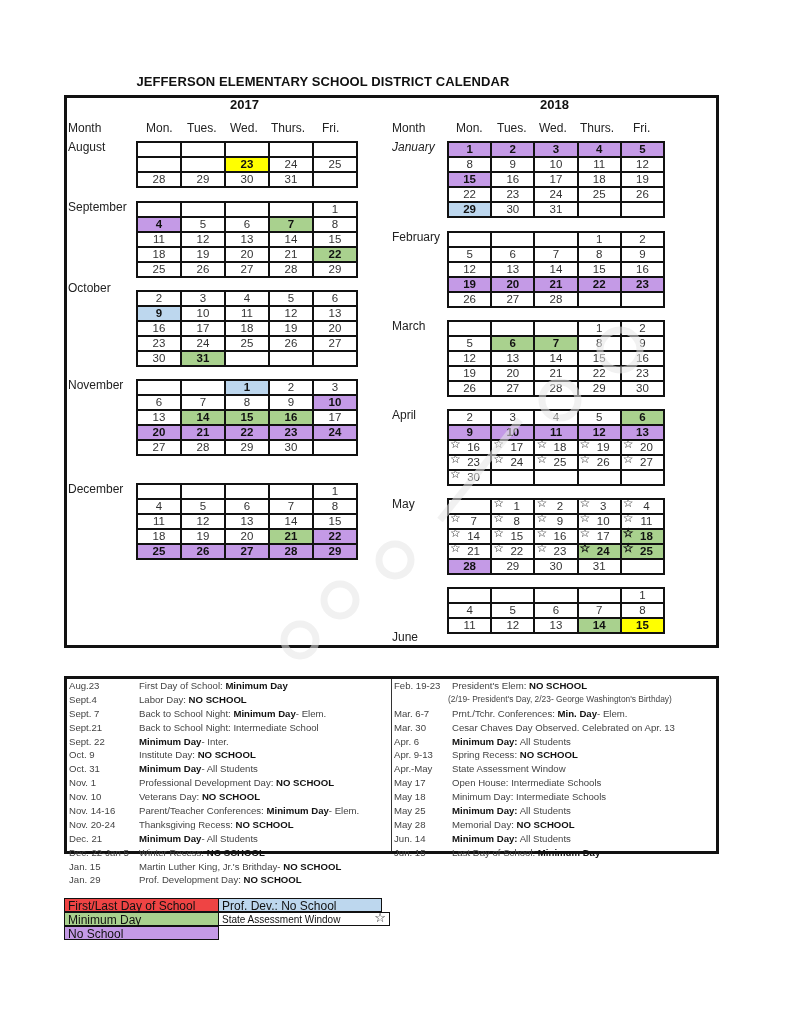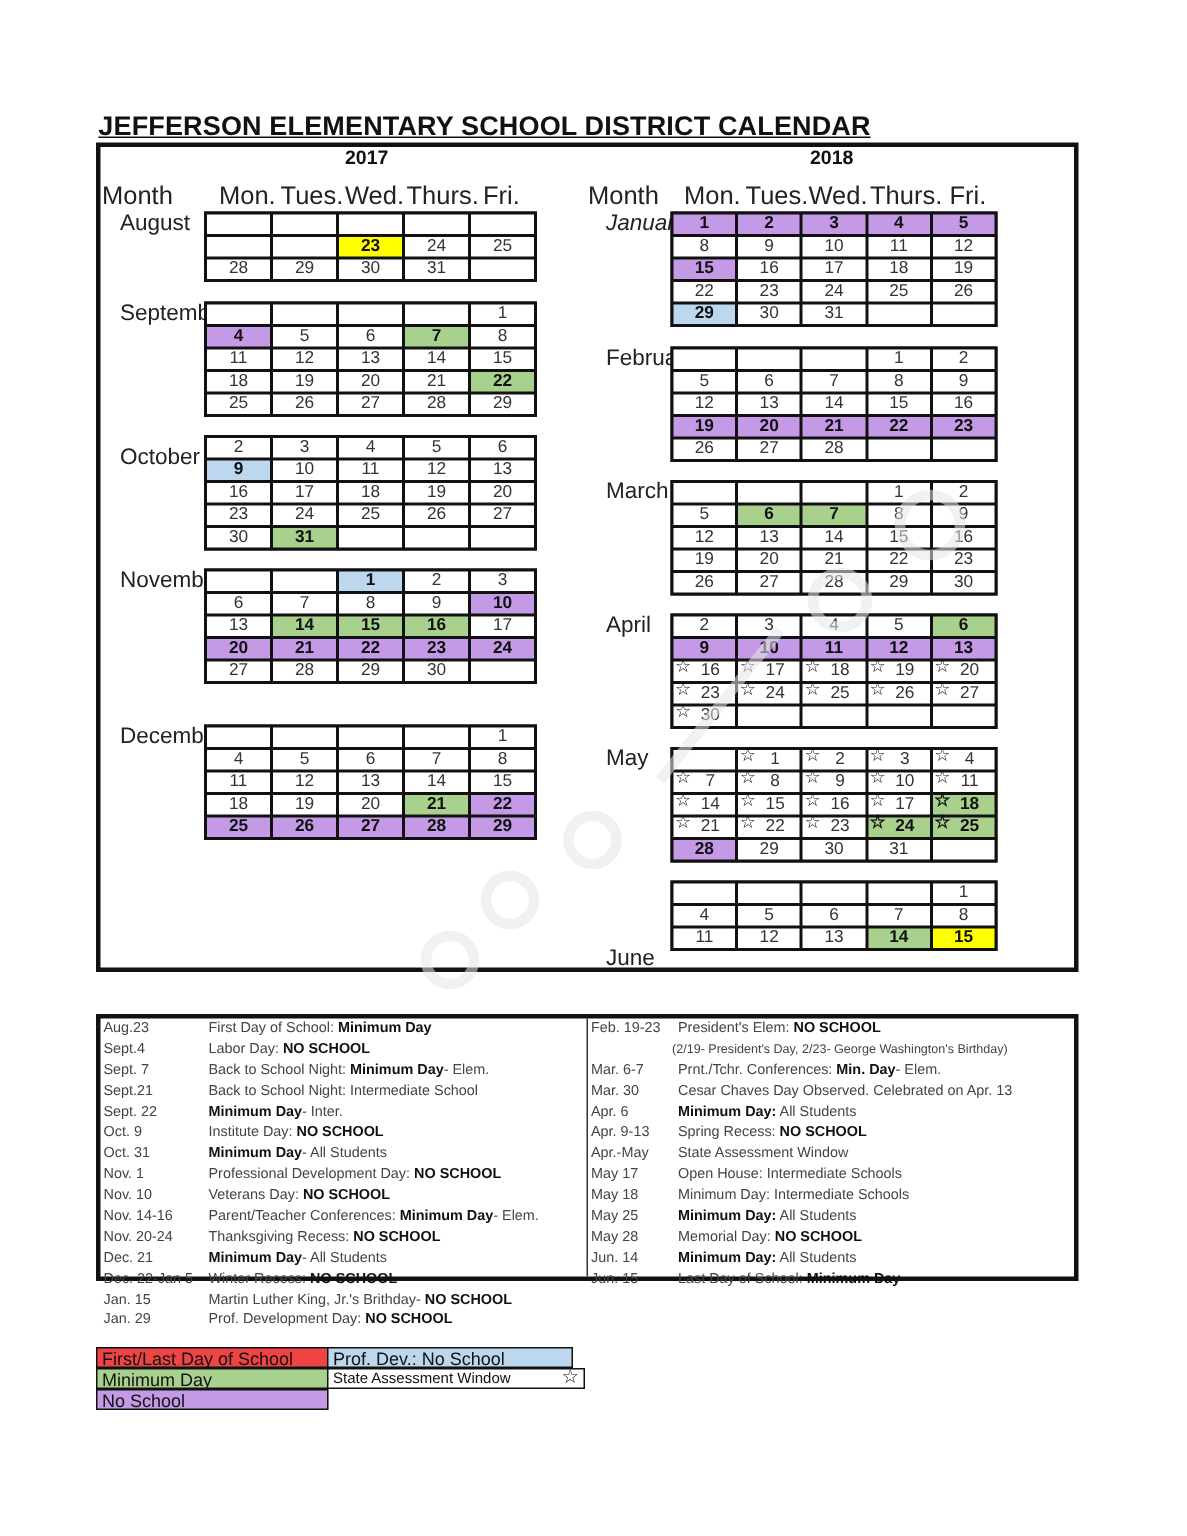--- a/index.html
+++ b/index.html
@@ -1,21 +1,21 @@
 <!DOCTYPE html>
 <html><head>
 <meta charset="utf-8">
 <style>
   * { box-sizing: border-box; margin: 0; padding: 0; }
   body { width: 791px; height: 1024px; background: #ffffff; position: relative; font-family: "Liberation Sans", sans-serif; color: #222; overflow: hidden; }
-  .title { position: absolute; left: 0; width: 646px; top: 74px; text-align: center; font-weight: bold; font-size: 18px; letter-spacing: 0.1px; color: #111; text-decoration: underline; }
+  .title { position: absolute; left: 0; width: 646px; top: 74px; text-align: center; font-weight: bold; font-size: 13px; letter-spacing: 0.1px; color: #111; }
   .outer { position: absolute; left: 64px; top: 95px; width: 655px; height: 553px; border: 3px solid #111; }
   .year { position: absolute; font-weight: bold; font-size: 13px; color: #111; }
-  .hdr { position: absolute; font-size: 17px; color: #222; }
-  .month-label { position: absolute; font-size: 15px; color: #222; padding-left: 12px; }
+  .hdr { position: absolute; font-size: 12px; color: #222; }
+  .month-label { position: absolute; font-size: 12px; color: #222; }
   .grid { position: absolute; border: 2.5px solid #111; background: #111; display: grid; grid-template-columns: repeat(5, 1fr); gap: 2px; }
   .cell { background: #fff; height: 13px; font-size: 11.5px; line-height: 13px; text-align: center; color: #333; position: relative; }
   .cell.y { background: #ffff00; font-weight: bold; color: #111; }
   .cell.g { background: #a9d18e; font-weight: bold; color: #111; }
   .cell.p { background: #c49ae6; font-weight: bold; color: #111; }
   .cell.b { background: #bdd7ee; font-weight: bold; color: #111; }
   .cell .star { position: absolute; left: 1px; top: -3px; font-size: 12px; color: #111; line-height: 13px; }
   .cell.star-cell { text-align: center; padding-left: 8px; }
   .notes { position: absolute; left: 64px; top: 676px; width: 655px; height: 178px; border: 3px solid #111; }
   .notes-col { position: absolute; top: 0; bottom: 0; }
@@ -92,21 +92,21 @@
       <div class="cell"><span>19</span></div>
       <div class="cell"><span>20</span></div>
       <div class="cell"><span>21</span></div>
       <div class="cell g"><span>22</span></div>
       <div class="cell"><span>25</span></div>
       <div class="cell"><span>26</span></div>
       <div class="cell"><span>27</span></div>
       <div class="cell"><span>28</span></div>
       <div class="cell"><span>29</span></div>
     </div>
-    <div class="month-label" style="left:68px; top:296px;">October</div>
+    <div class="month-label" style="left:68px; top:281px;">October</div>
     <div class="grid" style="left:136px; top:290px; width:222px;">
       <div class="cell"><span>2</span></div>
       <div class="cell"><span>3</span></div>
       <div class="cell"><span>4</span></div>
       <div class="cell"><span>5</span></div>
       <div class="cell"><span>6</span></div>
       <div class="cell b"><span>9</span></div>
       <div class="cell"><span>10</span></div>
       <div class="cell"><span>11</span></div>
       <div class="cell"><span>12</span></div>

